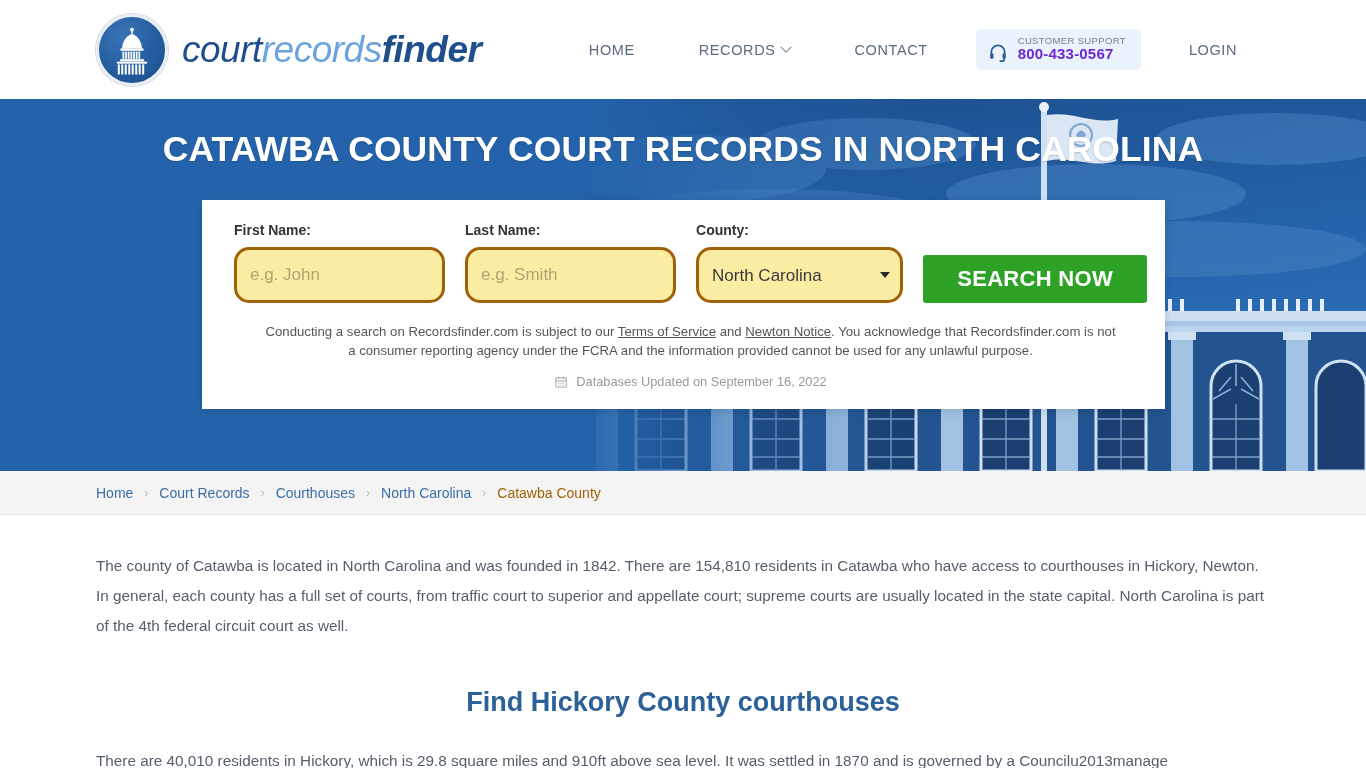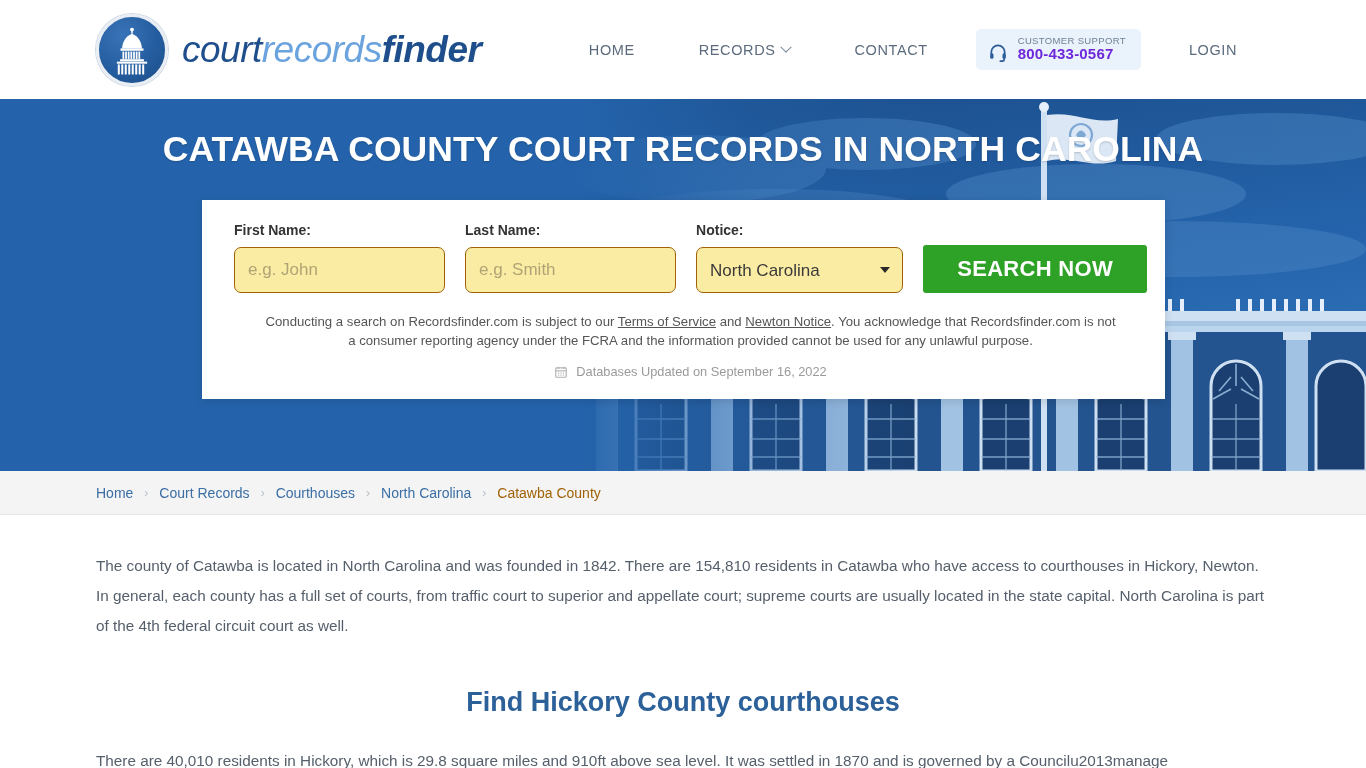--- a/index.html
+++ b/index.html
@@ -124,24 +124,24 @@
   }
   .form-row { display: flex; align-items: flex-end; gap: 20px; }
   .field { display: flex; flex-direction: column; }
   .field.fn, .field.ln { width: 218px; }
   .field.st { width: 214px; }
   .field-label {
     font-size: 14px; color: #333333; font-weight: 700;
     margin-bottom: 9px;
   }
   .field-input, .field-select {
-    height: 46px;
+    height: 56px;
     background: #fbeca4;
-    border: 1px solid #a16207;
-    border-radius: 7px;
+    border: 3px solid #a16207;
+    border-radius: 15px;
     font-size: 17px;
     font-family: "Liberation Sans", sans-serif;
     padding: 0 13px;
     color: #3a3a3a;
     outline: none;
     width: 100%;
   }
   .field-input::placeholder { color: #b0a475; }
   .select-wrap { position: relative; }
   .select-caret {
@@ -449,21 +449,21 @@
           <label class="field-label">First Name:</label>
           <input class="field-input" type="text" placeholder="e.g. John" style="">
         </div>
 
         <div class="field ln">
           <label class="field-label">Last Name:</label>
           <input class="field-input" type="text" placeholder="e.g. Smith" style="">
         </div>
 
         <div class="field st">
-          <label class="field-label">Notice:</label>
+          <label class="field-label">County:</label>
           <div class="select-wrap">
             <select class="field-select">
               <option>North Carolina</option>
             </select>
             <span class="select-caret"></span>
           </div>
         </div>
 
         <button class="search-btn">SEARCH NOW</button>
       </div>

